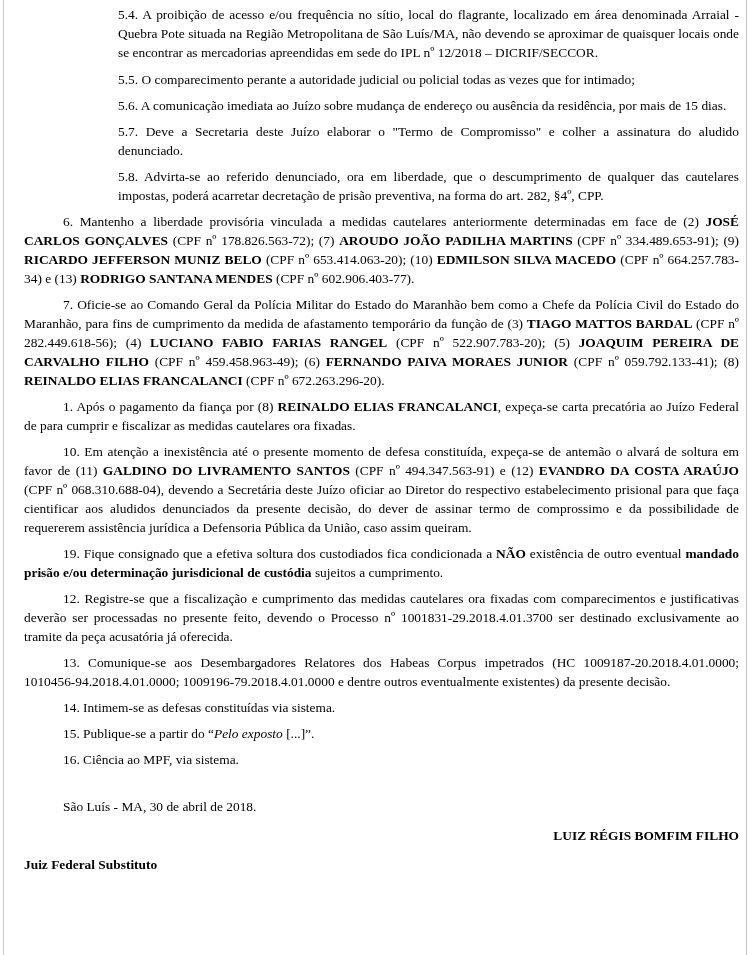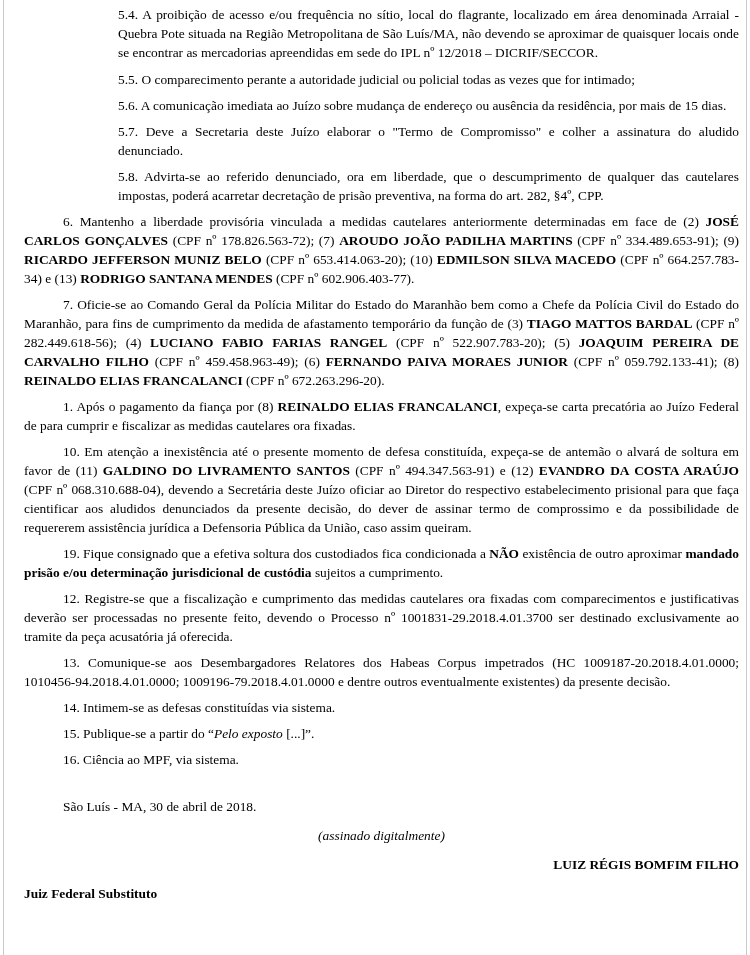--- a/index.html
+++ b/index.html
@@ -72,25 +72,24 @@
   <div class="sub-clause tall"><span>5.4. A proibição de acesso e/ou frequência no sítio, local do flagrante, localizado em área denominada Arraial - Quebra Pote situada na Região Metropolitana de São Luís/MA, não devendo se aproximar de quaisquer locais onde se encontrar as mercadorias apreendidas em sede do IPL nº 12/2018 – DICRIF/SECCOR.</span></div>
   <div class="sub-clause"><span>5.5. O comparecimento perante a autoridade judicial ou policial todas as vezes que for intimado;</span></div>
   <div class="sub-clause"><span>5.6. A comunicação imediata ao Juízo sobre mudança de endereço ou ausência da residência, por mais de 15 dias.</span></div>
   <div class="sub-clause"><span>5.7. Deve a Secretaria deste Juízo elaborar o "Termo de Compromisso" e colher a assinatura do aludido denunciado.</span></div>
   <div class="sub-clause"><span>5.8. Advirta-se ao referido denunciado, ora em liberdade, que o descumprimento de qualquer das cautelares impostas, poderá acarretar decretação de prisão preventiva, na forma do art. 282, §4º, CPP.</span></div>
 
   <p class="para"><span>6. Mantenho a liberdade provisória vinculada a medidas cautelares anteriormente determinadas em face de (2) </span><span style="font-weight: bold;">JOSÉ CARLOS GONÇALVES</span><span> (CPF nº 178.826.563-72); (7) </span><span style="font-weight: bold;">AROUDO JOÃO PADILHA MARTINS</span><span> (CPF nº 334.489.653-91); (9) </span><span style="font-weight: bold;">RICARDO JEFFERSON MUNIZ BELO</span><span> (CPF nº 653.414.063-20); (10) </span><span style="font-weight: bold;">EDMILSON SILVA MACEDO</span><span> (CPF nº 664.257.783-34) e (13) </span><span style="font-weight: bold;">RODRIGO SANTANA MENDES</span><span> (CPF nº 602.906.403-77).</span></p>
   <p class="para"><span>7. Oficie-se ao Comando Geral da Polícia Militar do Estado do Maranhão bem como a Chefe da Polícia Civil do Estado do Maranhão, para fins de cumprimento da medida de afastamento temporário da função de (3) </span><span style="font-weight: bold;">TIAGO MATTOS BARDAL</span><span> (CPF nº 282.449.618-56); (4) </span><span style="font-weight: bold;">LUCIANO FABIO FARIAS RANGEL</span><span> (CPF nº 522.907.783-20); (5) </span><span style="font-weight: bold;">JOAQUIM PEREIRA DE CARVALHO FILHO</span><span> (CPF nº 459.458.963-49); (6) </span><span style="font-weight: bold;">FERNANDO PAIVA MORAES JUNIOR</span><span> (CPF nº 059.792.133-41); (8) </span><span style="font-weight: bold;">REINALDO ELIAS FRANCALANCI</span><span> (CPF nº 672.263.296-20).</span></p>
   <p class="para"><span>1. Após o pagamento da fiança por (8) </span><span style="font-weight: bold;">REINALDO ELIAS FRANCALANCI</span><span>, expeça-se carta precatória ao Juízo Federal de para cumprir e fiscalizar as medidas cautelares ora fixadas.</span></p>
   <p class="para"><span>10. Em atenção a inexistência até o presente momento de defesa constituída, expeça-se de antemão o alvará de soltura em favor de (11) </span><span style="font-weight: bold;">GALDINO DO LIVRAMENTO SANTOS</span><span> (CPF nº 494.347.563-91) e (12) </span><span style="font-weight: bold;">EVANDRO DA COSTA ARAÚJO</span><span> (CPF nº 068.310.688-04), devendo a Secretária deste Juízo oficiar ao Diretor do respectivo estabelecimento prisional para que faça cientificar aos aludidos denunciados da presente decisão, do dever de assinar termo de comprossimo e da possibilidade de requererem assistência jurídica a Defensoria Pública da União, caso assim queiram.</span></p>
-  <p class="para"><span>19. Fique consignado que a efetiva soltura dos custodiados fica condicionada a </span><span style="font-weight: bold;">NÃO</span><span> existência de outro aproximar </span><span style="font-weight: bold;">mandado prisão e/ou determinação jurisdicional de custódia</span><span> sujeitos a cumprimento.</span></p>
+  <p class="para"><span>19. Fique consignado que a efetiva soltura dos custodiados fica condicionada a </span><span style="font-weight: bold;">NÃO</span><span> existência de outro eventual </span><span style="font-weight: bold;">mandado prisão e/ou determinação jurisdicional de custódia</span><span> sujeitos a cumprimento.</span></p>
   <p class="para"><span>12. Registre-se que a fiscalização e cumprimento das medidas cautelares ora fixadas com comparecimentos e justificativas deverão ser processadas no presente feito, devendo o Processo nº 1001831-29.2018.4.01.3700 ser destinado exclusivamente ao tramite da peça acusatória já oferecida.</span></p>
   <p class="para"><span>13. Comunique-se aos Desembargadores Relatores dos Habeas Corpus impetrados (HC 1009187-20.2018.4.01.0000; 1010456-94.2018.4.01.0000; 1009196-79.2018.4.01.0000 e dentre outros eventualmente existentes) da presente decisão.</span></p>
   <p class="para"><span>14. Intimem-se as defesas constituídas via sistema.</span></p>
   <p class="para"><span>15. Publique-se a partir do “</span><span style="font-style: italic;">Pelo exposto</span><span> [...]”.</span></p>
   <p class="para"><span>16. Ciência ao MPF, via sistema.</span></p>
 
   <div class="closing-date">São Luís - MA, 30 de abril de 2018.</div>
-  <div class="signed-note">(assinado digitalmente)</div>
   <div class="signer-name">LUIZ RÉGIS BOMFIM FILHO</div>
   <div class="signer-title">Juiz Federal Substituto</div>
 
 </div>
 
 </body></html>

